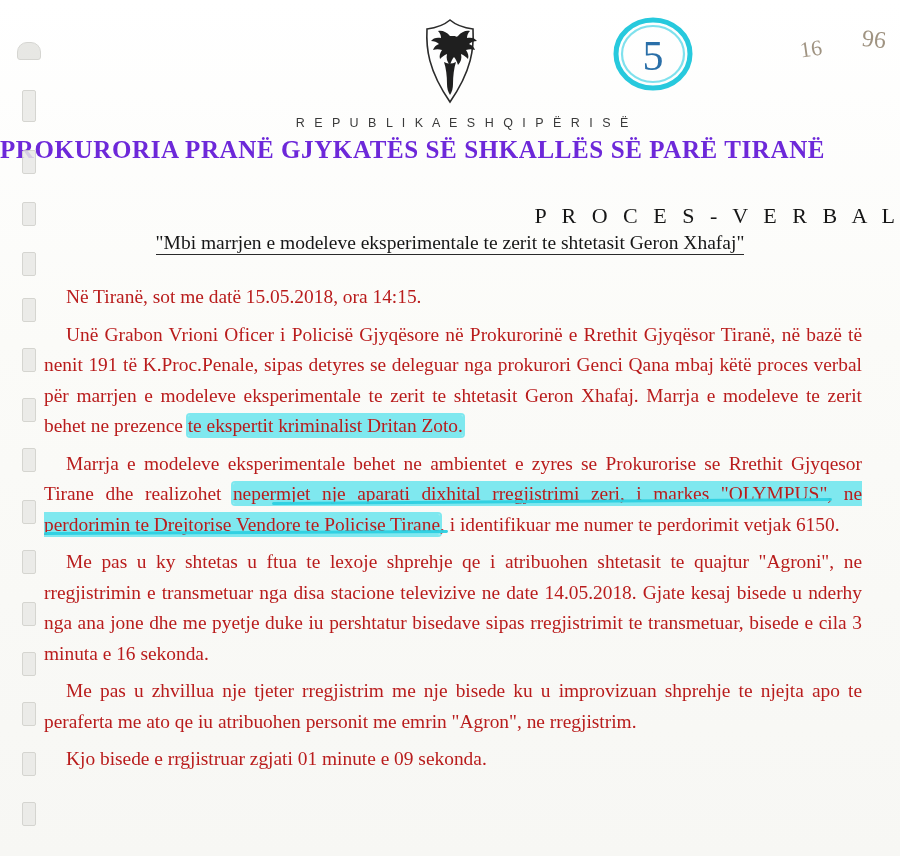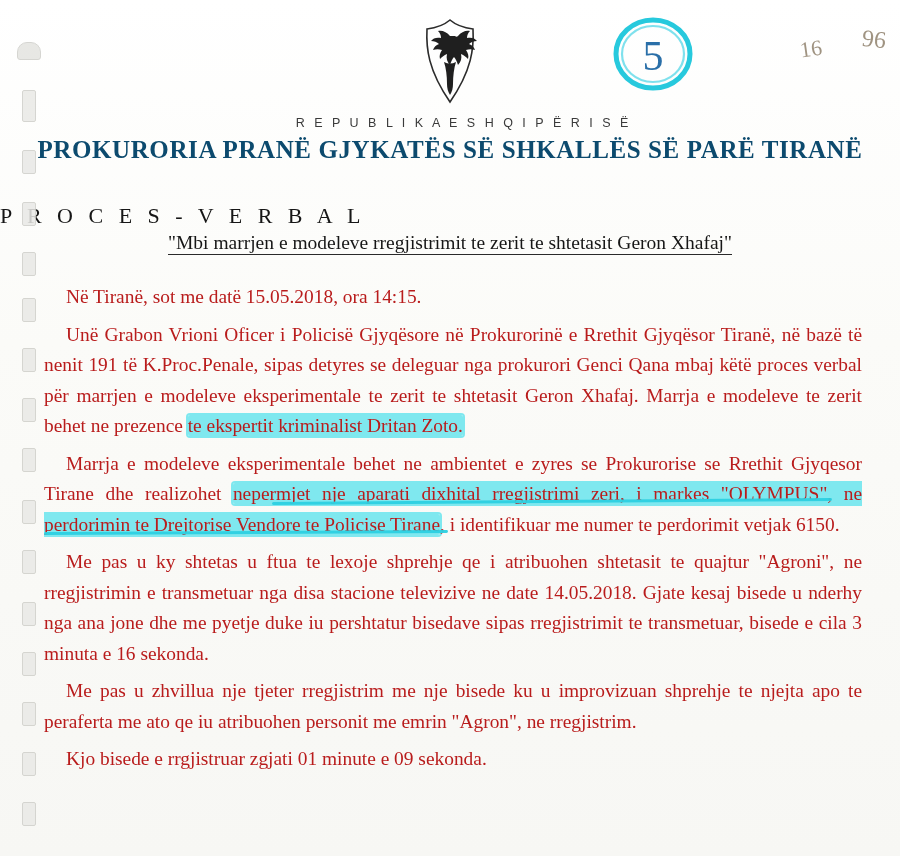--- a/index.html
+++ b/index.html
@@ -75,33 +75,33 @@
     font-size: 12.5px;
     letter-spacing: 3px;
     color: #3a3a3a;
     z-index: 2;
     padding-left: 27px;
   }
   .office-line {
     position: absolute;
     top: 136px;
     left: 0; right: 0;
-    text-align: center;
+    text-align: left;
     font-family: "Liberation Serif", serif;
     font-size: 25px;
     font-weight: 700;
     letter-spacing: .6px;
-    color: #0c4a6e;
+    color: #6d28d9;
     z-index: 2;
   }
   .doc-type {
     position: absolute;
     top: 203px;
     left: 0; right: 0;
-    text-align: left;
+    text-align: right;
     font-family: "Liberation Serif", serif;
     font-size: 22px;
     letter-spacing: 5px;
     color: #161616;
     z-index: 2;
   }
   .doc-subject {
     position: absolute;
     top: 232px;
     left: 0; right: 0;
@@ -208,21 +208,21 @@
         <path d="M31 44 c2 6 3 14 3 22 c0 4 1 8 3 11 c2 -3 3 -7 3 -11 c0 -8 1 -16 3 -22
                  c-4 2 -8 2 -12 0 Z"></path>
       </g>
     </svg>
   </div>
 
   <div class="country-line">R E P U B L I K A   E   S H Q I P Ë R I S Ë</div>
   <div class="office-line">PROKURORIA PRANË GJYKATËS SË SHKALLËS SË PARË TIRANË</div>
   <div class="doc-type">P R O C E S -  V E R B A L</div>
   <div class="doc-subject">
-    <span class="ul"><span>"</span><span>Mbi marrjen e modeleve rregjistrimit te zerit te shtetasit Geron Xhafaj</span><span>"</span></span>
+    <span class="ul"><span>"</span><span>Mbi marrjen e modeleve eksperimentale te zerit te shtetasit Geron Xhafaj</span><span>"</span></span>
   </div>
 
   <div class="page-num">
     <svg viewBox="0 0 86 80" width="86" height="80" aria-hidden="true">
       <ellipse cx="43" cy="40" rx="37" ry="34" fill="none" stroke="#27c9dd" stroke-width="5"></ellipse>
       <ellipse cx="43" cy="40" rx="31" ry="28" fill="none" stroke="#5fd9e8" stroke-width="2.2" opacity=".8"></ellipse>
       <text x="43" y="56" text-anchor="middle" font-family="Liberation Serif, serif" font-size="42" fill="#2a6fa8">5</text>
     </svg>
   </div>
 

